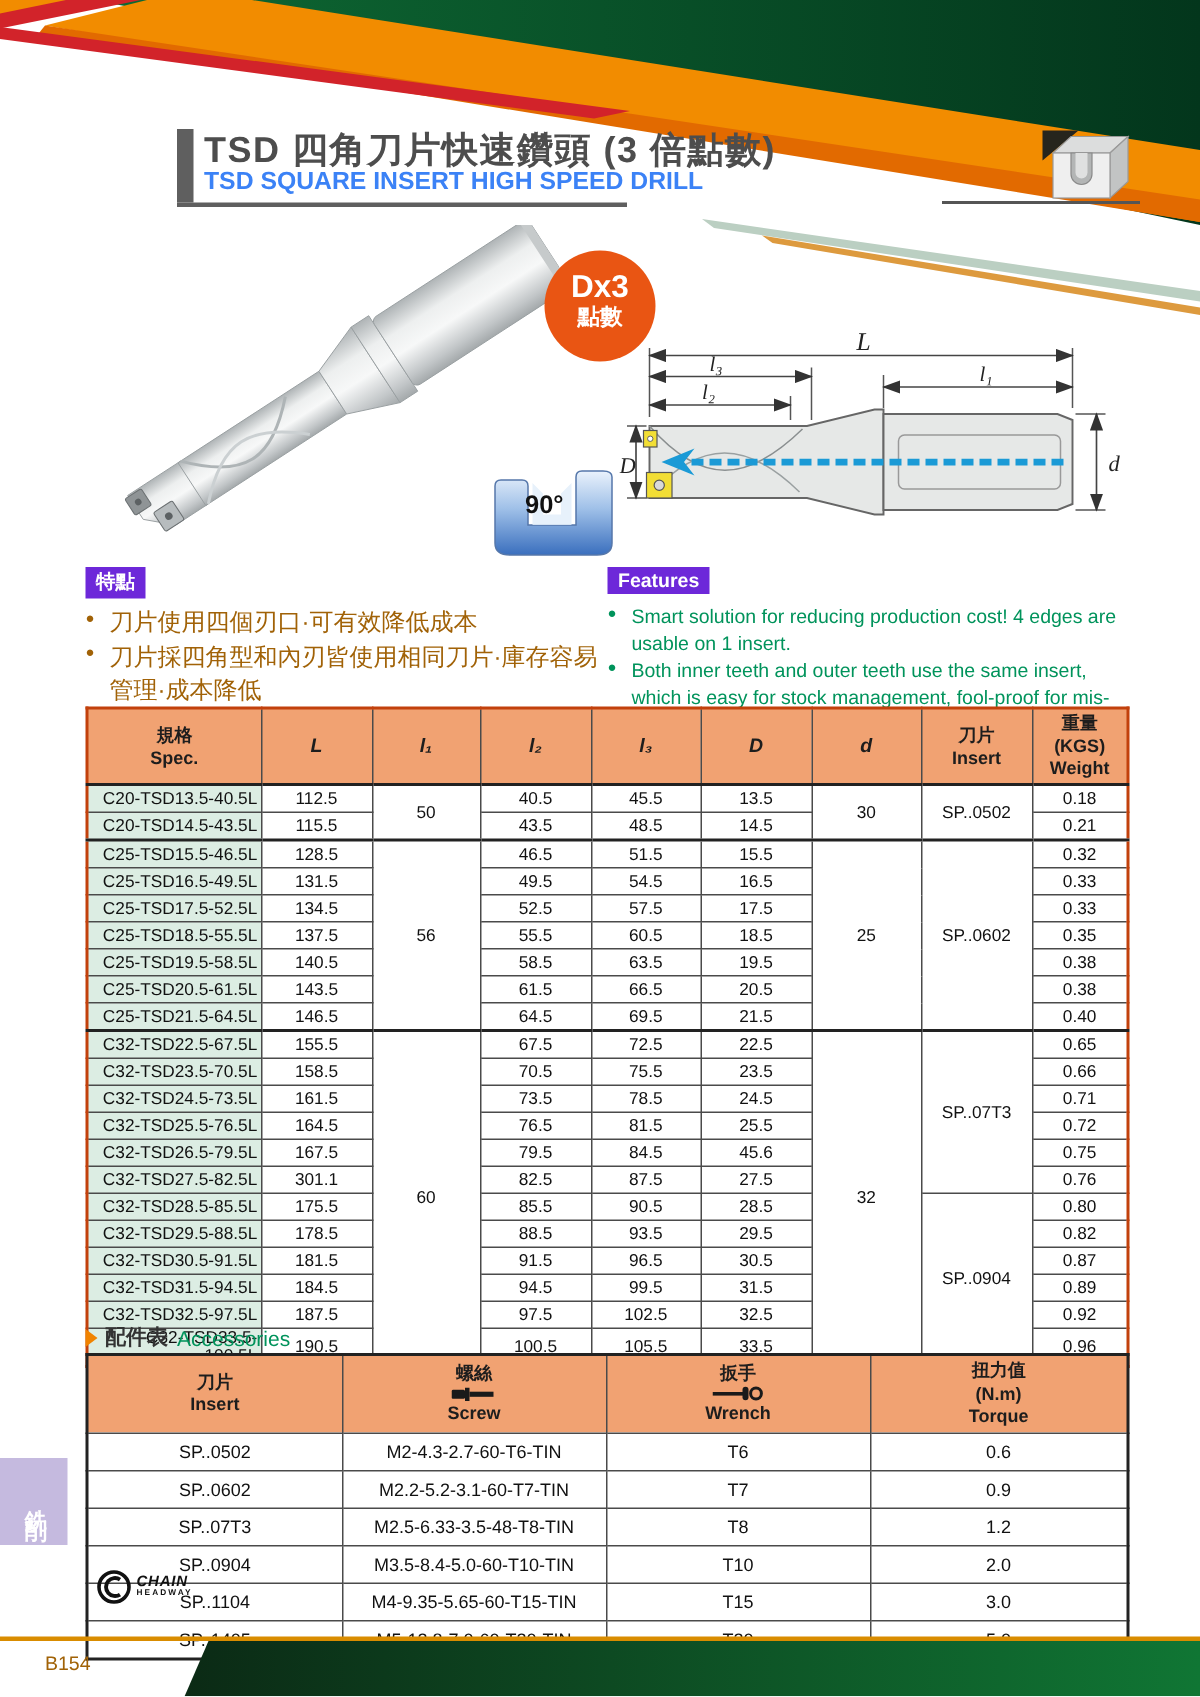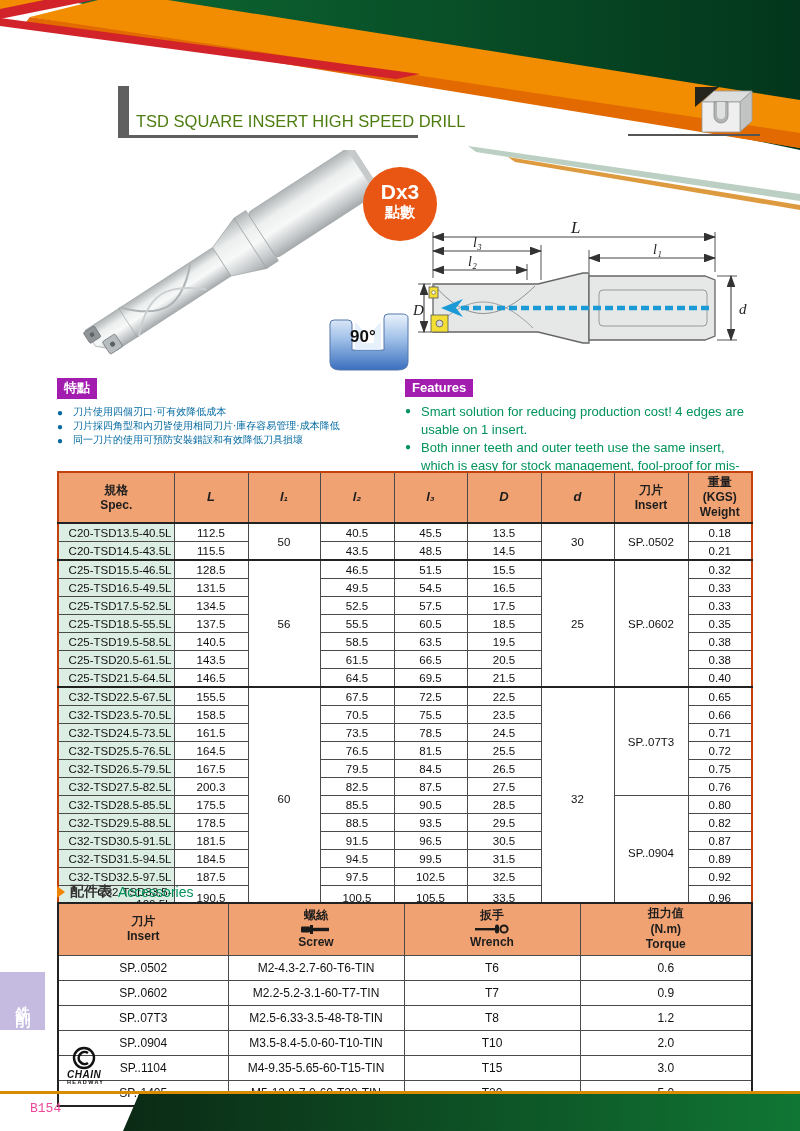--- a/index.html
+++ b/index.html
@@ -5,42 +5,42 @@
   html,body{margin:0;padding:0;}
   #canvas{position:relative;width:800px;height:1131px;background:#ffffff;overflow:hidden;
           font-family:"Liberation Sans",sans-serif;color:#222;}
   .abs{position:absolute;}
 
   
   .logo-block{left:48px;top:86px;width:70px;text-align:center;}
   .logo-text{font-size:10px;font-weight:bold;font-style:italic;color:#666;letter-spacing:1px;margin-top:1px;}
   .title-bar{left:118px;top:86px;width:11px;height:49px;background:#5f5f5f;}
   .title-zh{left:136px;top:84px;font-size:24px;font-weight:bold;color:#4d4d4d;letter-spacing:1px;white-space:nowrap;}
-  .title-en{left:136px;top:112px;font-size:16.5px;font-weight:normal;color:#4d7c0f;white-space:nowrap;}
+  .title-en{left:136px;top:112px;font-size:16.5px;font-weight:bold;color:#3b82f6;white-space:nowrap;}
   .title-underline{left:118px;top:135px;width:300px;height:3px;background:#5f5f5f;}
   .corner-icon{left:694px;top:86px;}
   .icon-underline{left:628px;top:134px;width:132px;height:2px;background:#555;}
 
   
   .drill-photo{left:58px;top:150px;}
   .dx3-badge{left:363px;top:167px;width:74px;height:74px;border-radius:50%;background:#E95513;
              color:#fff;text-align:center;}
   .dx3-badge .b1{font-size:21px;font-weight:bold;padding-top:13px;line-height:1.1;}
   .dx3-badge .b2{font-size:15px;font-weight:bold;line-height:1.25;}
   .diagram{left:413px;top:220px;}
   .angle-icon{left:322px;top:310px;}
 
   
   .features{left:57px;top:378px;width:700px;display:flex;}
   .feat-col-zh{width:348px;}
   .feat-col-en{flex:1;}
-  .feat-label{display:inline-block;background:#a21caf;color:#fff;font-size:13px;font-weight:bold;
+  .feat-label{display:inline-block;background:#6d28d9;color:#fff;font-size:13px;font-weight:bold;
               padding:1px 7px 2px;margin-bottom:4px;}
   .feat-list{margin:2px 0 0;padding:0;list-style:none;}
-  .feat-list li{position:relative;padding-left:16px;font-size:10px;line-height:1.42;color:#0369a1;}
+  .feat-list li{position:relative;padding-left:16px;font-size:16px;line-height:1.42;color:#a16207;}
   .feat-list li::before{content:"●";position:absolute;left:0;top:1px;font-size:10px;}
   .feat-col-en .feat-list li{color:#00935B;font-size:13px;line-height:1.38;}
 
   
   .spec-table{left:57px;top:471px;}
   table{border-collapse:collapse;table-layout:fixed;}
   .spec-table table{width:696px;border:2px solid #c2410c;}
   .spec-table th{background:#F1A272;border:1px solid #4a4a4a;font-size:12px;color:#1d1d1d;
                  padding:2px 1px;line-height:1.25;font-weight:bold;height:40px;}
   .spec-table th.ital{font-style:italic;font-size:13px;}
@@ -61,22 +61,22 @@
                 font-weight:bold;height:42px;padding:2px;line-height:1.3;}
   .acc-table th svg{display:block;margin:1px auto;}
   .acc-table td{border:1px solid #4a4a4a;font-size:12px;height:22px;text-align:center;background:#fff;color:#111;}
 
   
   .side-tab{left:0;top:972px;width:45px;height:58px;background:#C5BADF;color:#fff;
             display:flex;align-items:center;justify-content:center;
             writing-mode:vertical-rl;font-size:15px;letter-spacing:7px;font-weight:bold;}
   .footer-rule{left:0;top:1091px;width:800px;height:3px;background:#D98C00;}
   .footer-band{left:0;top:1094px;}
-  .page-number{left:30px;top:1101px;font-size:13px;color:#ec4899;font-family:Liberation Mono, monospace;}
-  .brand{left:64px;top:1046px;display:flex;align-items:center;flex-direction:column;}
+  .page-number{left:30px;top:1101px;font-size:13px;color:#a16207;}
+  .brand{left:64px;top:1046px;display:flex;align-items:center;}
   .brand-txt{margin-left:3px;line-height:1;}
   .brand-top{font-size:10px;font-weight:900;font-style:italic;color:#111;letter-spacing:.5px;}
   .brand-bottom{font-size:5.5px;font-weight:700;color:#111;letter-spacing:1.4px;}
 </style>
 </head>
 <body>
 
 <div id="canvas">
 
   <svg class="abs" style="left:0;top:0;" width="800" height="215">
@@ -91,20 +91,21 @@
     <polygon points="508,157 800,205 800,210 515,162" fill="#DD9A3E"></polygon>
     <polygon points="98,0 168,0 800,100 800,148 30,17" fill="#F28C00"></polygon>
     <polygon points="30,17 800,133 800,148 26,22" fill="#E26A00"></polygon>
     <polygon points="0,18 420,74 396,79 0,26" fill="#D2232A"></polygon>
     <polygon points="0,0 94,0 0,19" fill="#D2232A"></polygon>
     <polygon points="0,0 44,0 0,9" fill="#F28C00"></polygon>
   </svg>
 
 
   <div class="abs title-bar"></div>
+  <div class="abs title-zh">TSD 四角刀片快速鑽頭 (3 倍點數)</div>
   <div class="abs title-en">TSD SQUARE INSERT HIGH SPEED DRILL</div>
   <div class="abs title-underline"></div>
 
   <svg class="abs corner-icon" width="62" height="48">
     <polygon points="1,1 25,1 1,21" fill="#26251d"></polygon>
     <polygon points="8,16 20,5 58,5 46,16" fill="#DCDDDD" stroke="#999" stroke-width="0.8"></polygon>
     <polygon points="46,16 58,5 58,35 46,46" fill="#C2C4C4" stroke="#999" stroke-width="0.8"></polygon>
     <rect x="8" y="16" width="38" height="30" fill="#EFEFEF" stroke="#999" stroke-width="0.8"></rect>
     <path d="M20,16 V30 a7,7 0 0 0 14,0 V16 Z" fill="#B3B5B5" stroke="#8a8a8a" stroke-width="0.8"></path>
     <path d="M23,16 V29 a4,4 0 0 0 8,0 V16 Z" fill="#DFE0E0"></path>
@@ -368,26 +369,26 @@
             <td>76.5</td>
             <td>81.5</td>
             <td>25.5</td>
             <td>0.72</td>
           </tr>
           <tr>
             <td class="spec">C32-TSD26.5-79.5L</td>
             <td>167.5</td>
             <td>79.5</td>
             <td>84.5</td>
-            <td>26.5</td>
+            <td>45.6</td>
             <td>0.75</td>
           </tr>
           <tr>
             <td class="spec">C32-TSD27.5-82.5L</td>
-            <td>200.3</td>
+            <td>301.1</td>
             <td>82.5</td>
             <td>87.5</td>
             <td>27.5</td>
             <td>0.76</td>
           </tr>
           <tr>
             <td class="spec">C32-TSD28.5-85.5L</td>
             <td>175.5</td>
             <td>85.5</td>
             <td>90.5</td>

